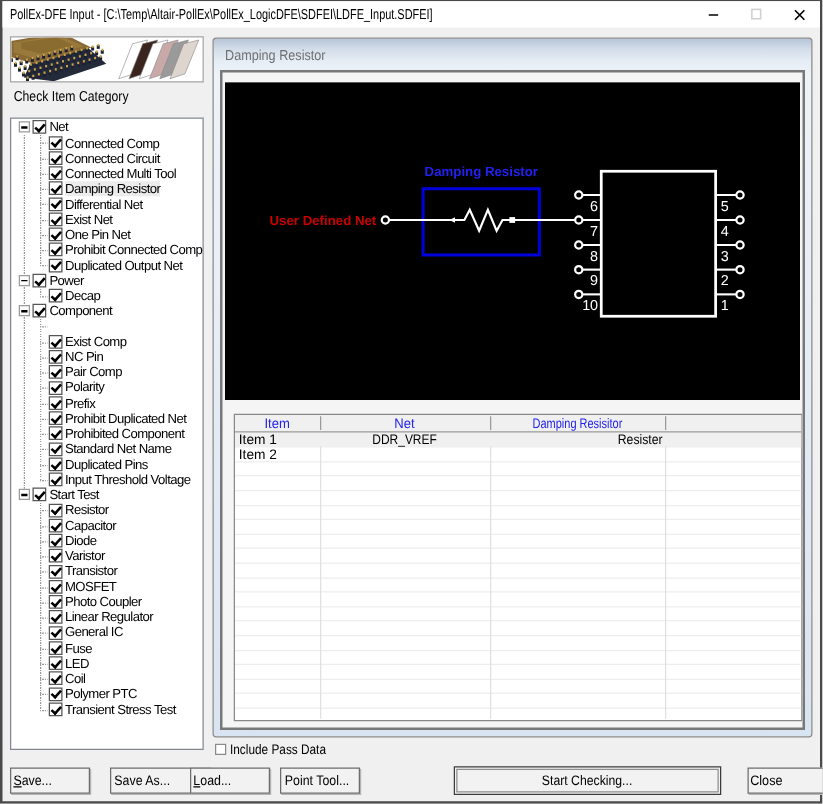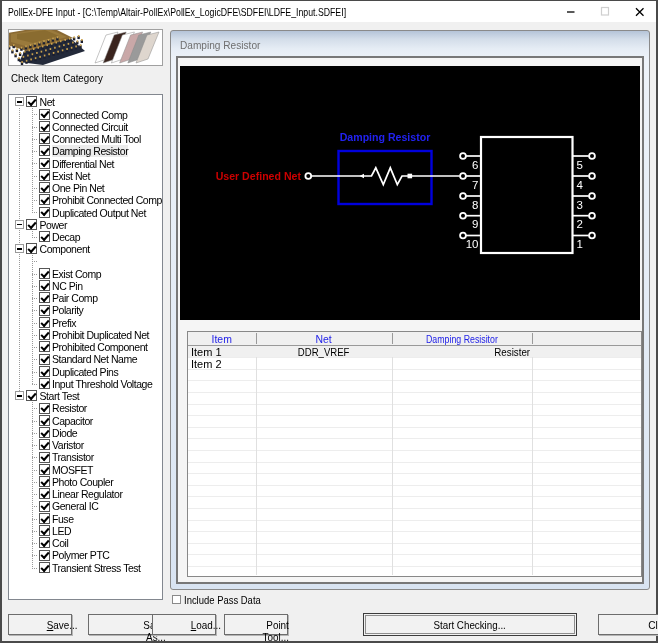--- a/index.html
+++ b/index.html
@@ -28,21 +28,21 @@
 #inner { position:absolute; left:176px; top:56px; width:468px; height:528px; border:2px solid #787878; background:#f5f5f5; }
 #canvas { position:absolute; left:180px; top:66px; width:460px; height:254px; background:#000; }
 #tbl { position:absolute; left:187px; top:331px; width:455px; height:246px; background:#fff; border:1px solid #888; }
 #thead { position:absolute; left:0; top:0; width:453px; height:13.5px; background:#f0f0f0; border-bottom:1px solid #999; }
 .th { position:absolute; top:0.5px; font-size:11px; color:#2222e8; text-align:center; }
 .thsep { position:absolute; top:1px; bottom:1px; width:1px; background:#9a9a9a; }
 .td { position:absolute; font-size:11px; color:#000; white-space:nowrap; }
 #ipd { position:absolute; left:171px; top:594px; font-size:11px; color:#000; }
 #ipdbox { position:absolute; left:0.5px; top:1px; width:9px; height:9px; background:#fff; border:1px solid #8a8a8a; }
 .btn { position:absolute; top:614px; height:21px; background:#f2f2f2; border:1px solid #6d6d6d; font-size:11px;
-  text-align:right; color:#000; box-shadow:1px 1px 0 #b5b5b5; padding-top:3.5px;padding-left:36px; }
+  text-align:left; color:#000; box-shadow:1px 1px 0 #b5b5b5; padding-top:3.5px; }
 #startbtn { position:absolute; left:363px; top:613px; width:214px; height:23px; border:1px solid #3c3c3c; background:#f2f2f2; }
 #startbtn .in { position:absolute; left:1px; top:1px; right:1px; bottom:1px; border:1px solid #8e8e8e; font-size:11px; text-align:center; padding-top:3px; }
 u { text-decoration:underline; }
 .sx { display:inline-block; transform-origin:center center; }
 </style></head>
 <body>
 <div id="win">
     <div id="page">
   <div id="titlebar">
     <span id="title">PollEx-DFE Input - [C:\Temp\Altair-PollEx\PollEx_LogicDFE\SDFEI\LDFE_Input.SDFEI]</span>

